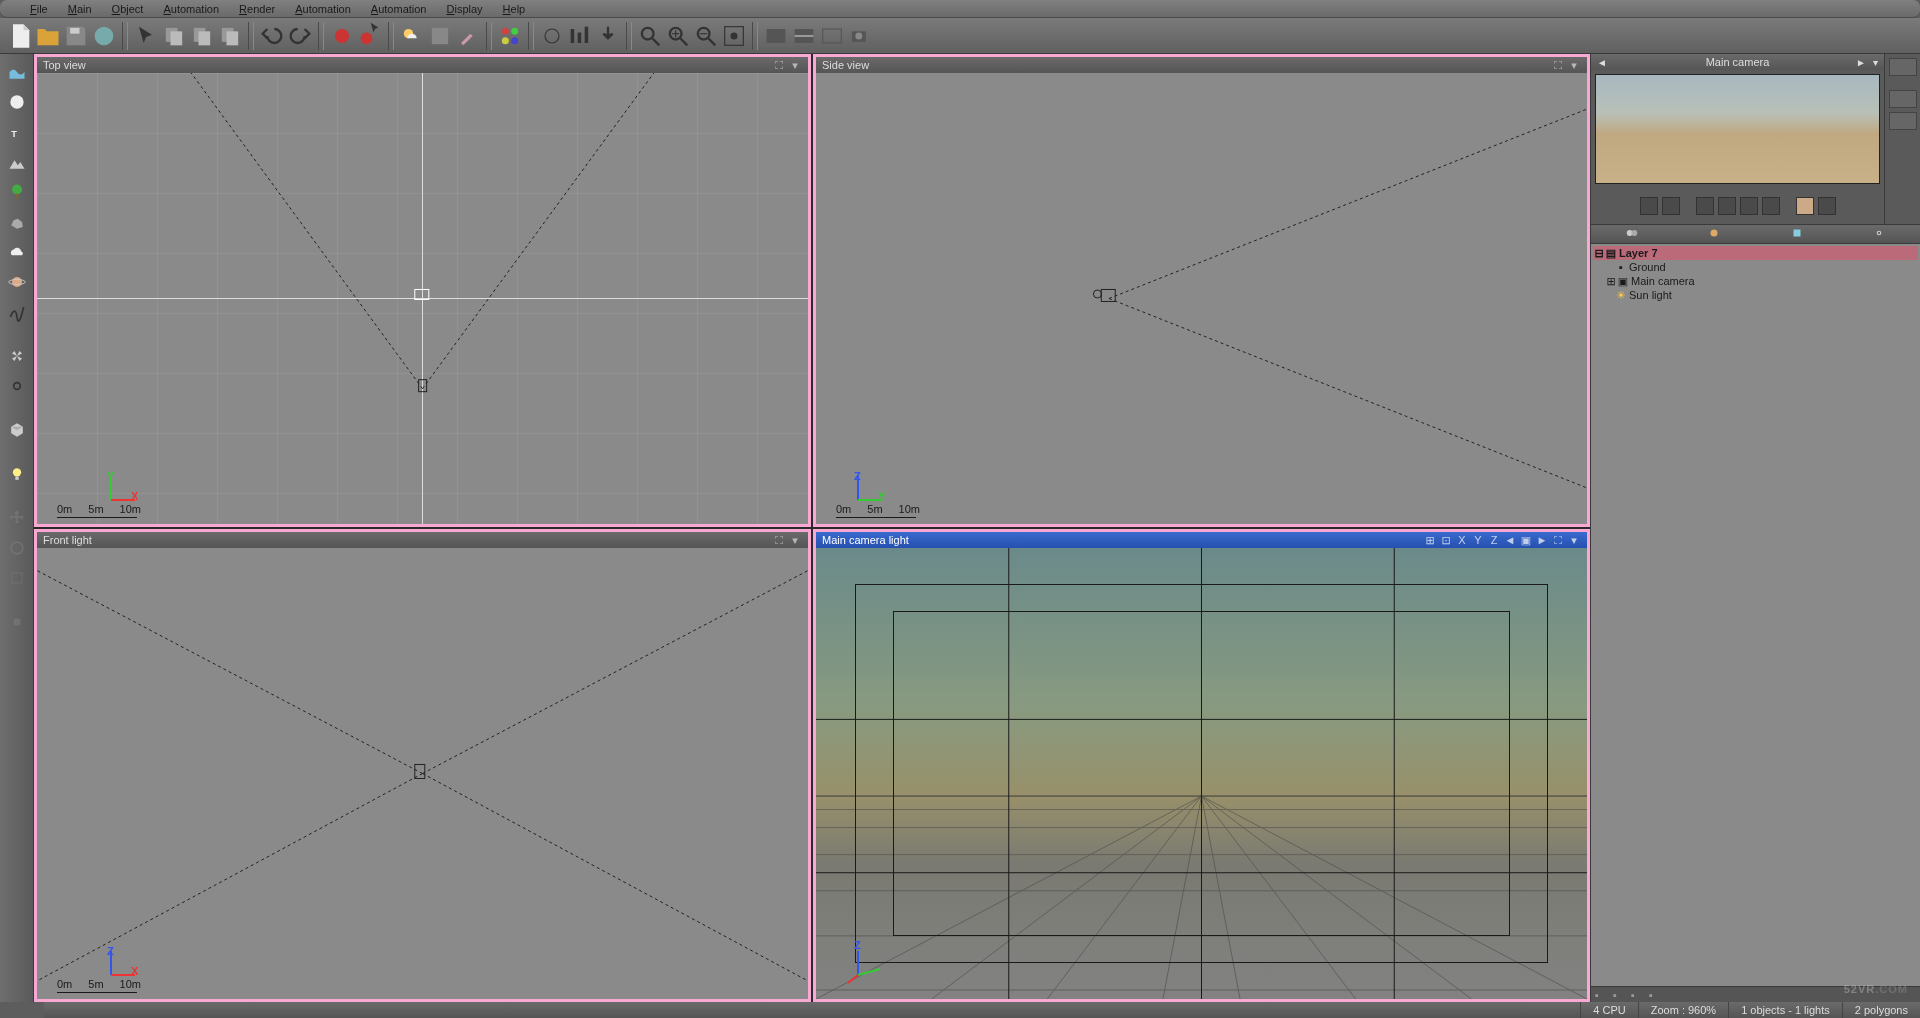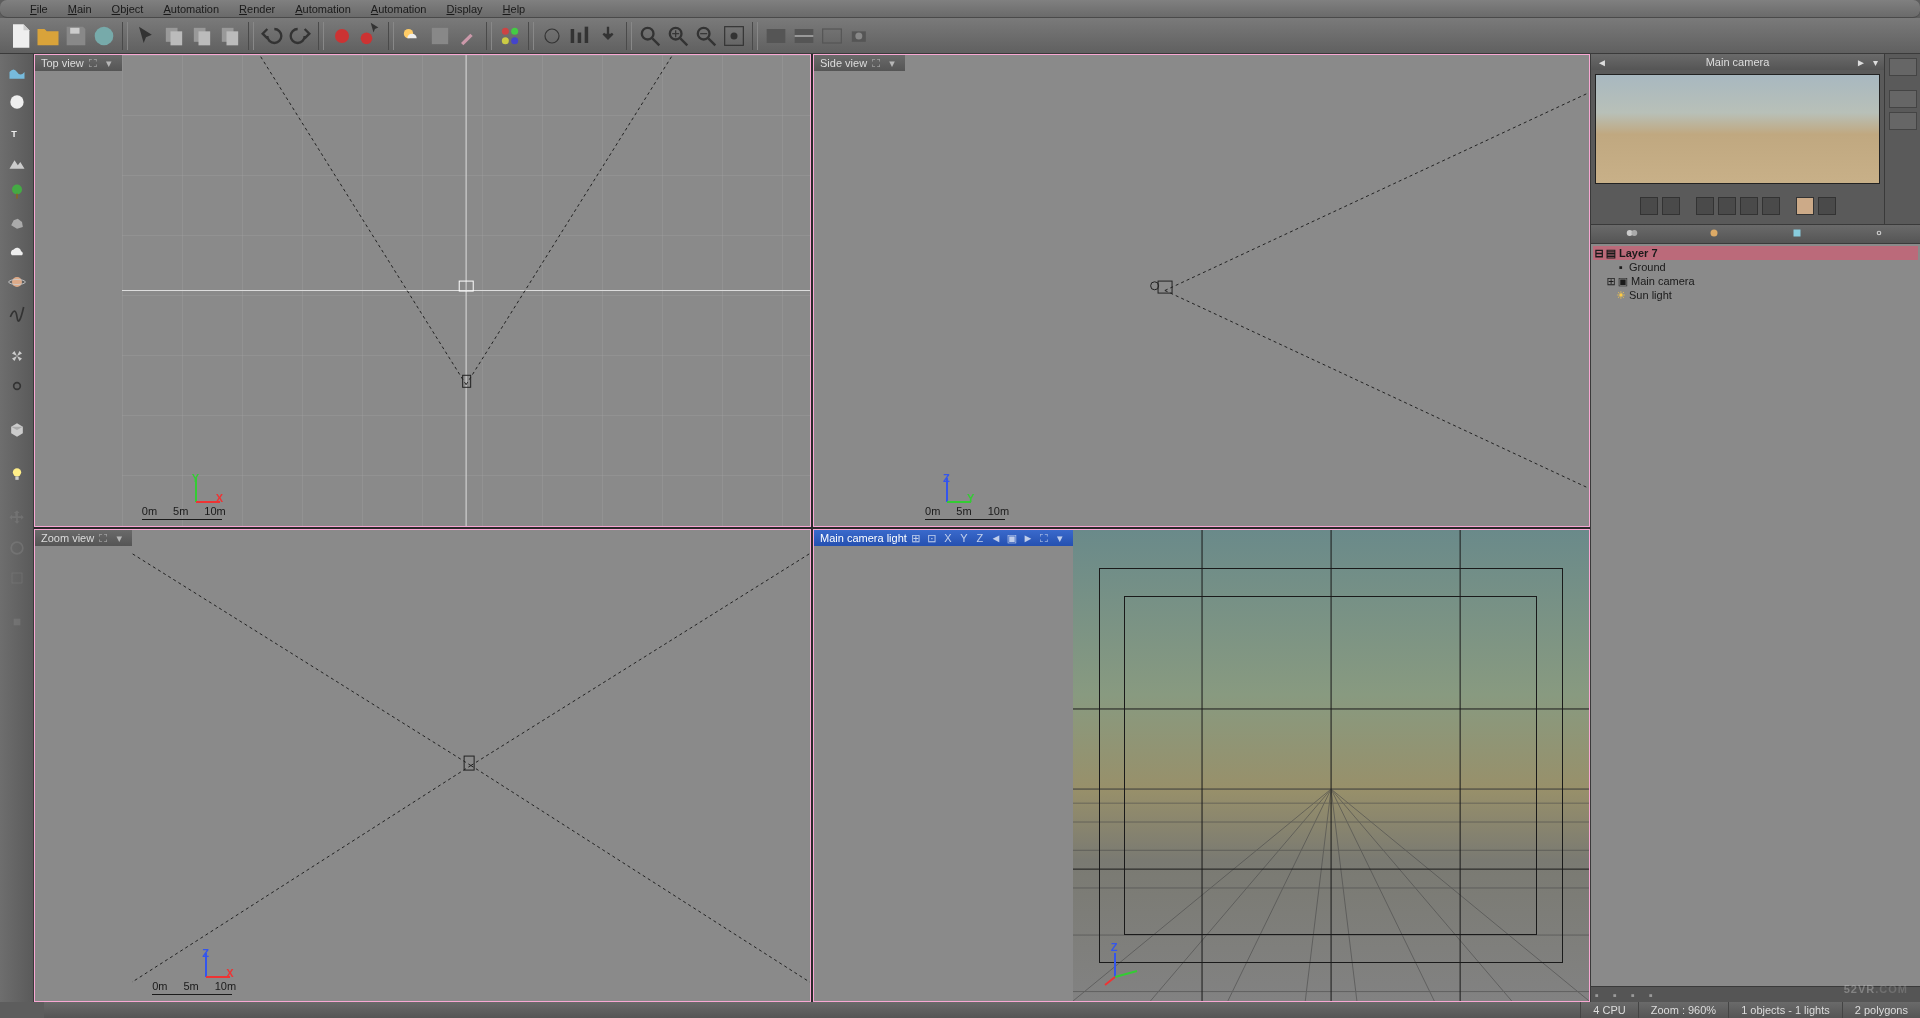--- a/index.html
+++ b/index.html
@@ -9,21 +9,21 @@
 .menubar span:first-letter { text-decoration:underline; }
 .toolbar { height:36px; background:linear-gradient(#7a7a7a,#606060); display:flex; align-items:center; padding:0 6px; gap:0; border-bottom:1px solid #3a3a3a; }
 .tbtn { width:28px; height:28px; display:flex; align-items:center; justify-content:center; cursor:pointer; border-radius:2px; color:#2a2a2a; }
 .tsepbar { width:6px; height:28px; border-left:1px solid #4a4a4a; border-right:1px solid #888; margin:0 4px; }
 .main { position:absolute; top:54px; left:0; right:0; bottom:16px; display:flex; }
 .sidebar { width:34px; background:linear-gradient(90deg,#6e6e6e,#5a5a5a); display:flex; flex-direction:column; align-items:center; padding-top:4px; gap:2px; border-right:1px solid #3a3a3a; }
 .sbtn { width:28px; height:28px; display:flex; align-items:center; justify-content:center; cursor:pointer; border-radius:2px; }
 .sbtn svg { width:20px; height:20px; }
 .sspacer { height:12px; }
 .viewports { flex:1; display:grid; grid-template-columns:1fr 1fr; grid-template-rows:1fr 1fr; gap:2px; background:#2a2a2a; padding:0; }
-.viewport { background:#8a8a8a; display:flex; flex-direction:row; position:relative; border:1px solid #f9a8d4; }
+.viewport { background:#8a8a8a; display:flex; flex-direction:column; position:relative; border:3px solid #f9a8d4; }
 .vp-header { height:16px; background:linear-gradient(#6a6a6a,#555); display:flex; align-items:center; padding:0 6px; font-size:10px; color:#ddd; }
 .vp-header.active { background:linear-gradient(#3a6acc,#2550b0); color:#fff; }
 .vp-header .spacer { flex:1; }
 .vp-header .vpicon { width:14px; height:14px; margin-left:2px; cursor:pointer; opacity:0.7; display:flex; align-items:center; justify-content:center; }
 .vp-body { flex:1; position:relative; overflow:hidden; }
 .grid-bg { position:absolute; inset:0; }
 .axis-label { position:absolute; font-size:11px; font-weight:bold; }
 .scale-bar { position:absolute; left:20px; bottom:6px; font-size:10px; color:#1a1a1a; }
 .scale-bar div { display:flex; gap:16px; }
 .scale-bar .line { height:1px; background:#1a1a1a; width:80px; margin-top:2px; }
@@ -406,21 +406,21 @@
               <span>5m</span>
               <span>10m</span>
             </div>
           <div class="line"></div>
         </div>
       </div>
     </div>
 
     <div class="viewport">
       <div class="vp-header">
-        <span>Zoom view</span>
+        <span>Front light</span>
         <div class="spacer"></div>
         <div class="vpicon">⛶</div>
         <div class="vpicon">▾</div>
       </div>
       <div class="vp-body">
         <svg class="grid-bg" width="100%" height="100%">
           <rect width="100%" height="100%" fill="#8a8a8a"></rect>
           <line x1="50%" y1="50%" x2="0" y2="5%" stroke="#222" stroke-dasharray="3,3"></line>
           <line x1="50%" y1="50%" x2="100%" y2="5%" stroke="#222" stroke-dasharray="3,3"></line>
           <line x1="50%" y1="50%" x2="0" y2="96%" stroke="#222" stroke-dasharray="3,3"></line>

